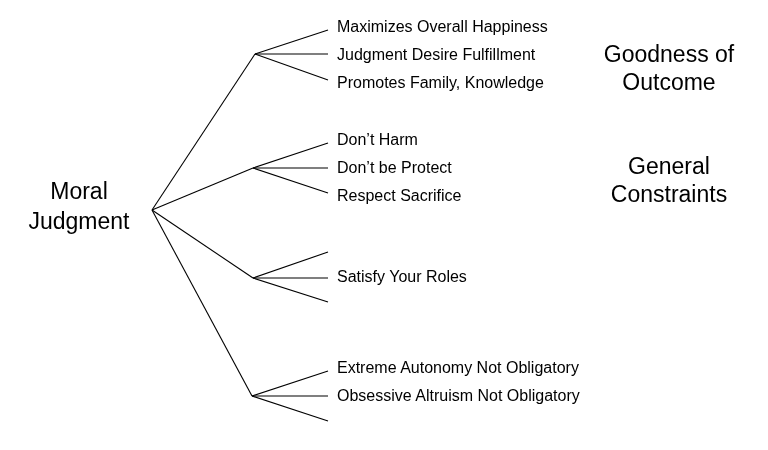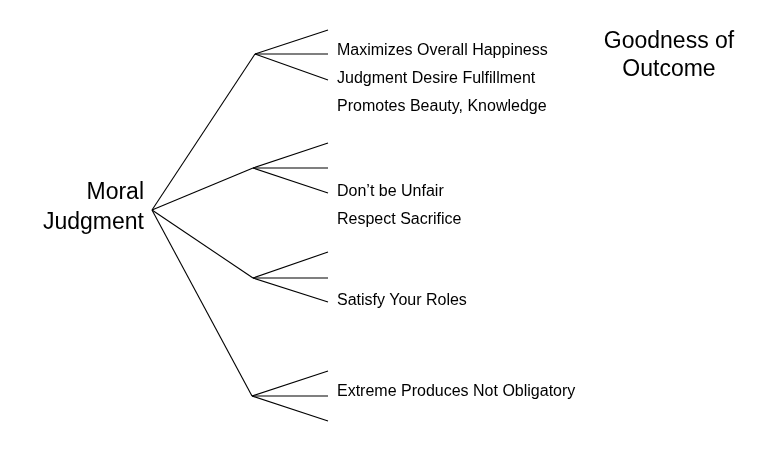--- a/index.html
+++ b/index.html
@@ -26,41 +26,41 @@
   .links line {
     stroke: #000000;
     stroke-width: 1.1;
     fill: none;
   }
   .root-label {
     position: absolute;
     left: 14px;
     top: 176px;
     width: 130px;
-    text-align: right;
+    text-align: center;
     font-size: 23px;
     line-height: 30px;
     white-space: normal;
   }
   .leaf {
     position: absolute;
     left: 337px;
     height: 28px;
     line-height: 28px;
     font-size: 16px;
     white-space: nowrap;
-    margin-top: 23px;
   }
   .category {
     position: absolute;
     left: 584px;
     width: 170px;
     text-align: center;
     font-size: 23px;
     line-height: 28px;
+    margin-top: 14px;
   }
 </style>
 </head>
 <body>
 
 <div class="stage">
 
   <svg class="links" viewBox="0 0 768 450" aria-hidden="true">
     <g>
       <line x1="152" y1="210" x2="255" y2="54"></line>
@@ -87,24 +87,27 @@
       <line x1="252" y1="396" x2="328" y2="371"></line>
       <line x1="252" y1="396" x2="328" y2="396"></line>
       <line x1="252" y1="396" x2="328" y2="421"></line>
     </g>
   </svg>
 
   <div class="root-label">Moral Judgment</div>
 
   <div class="leaf" style="top:13px">Maximizes Overall Happiness</div>
   <div class="leaf" style="top:41px">Judgment Desire Fulfillment</div>
-  <div class="leaf" style="top:69px">Promotes Beauty, Knowledge</div>
+  <div class="leaf" style="top:69px">Promotes Family, Knowledge</div>
 
-  <div class="leaf" style="top:154px">Don’t be Unfair</div>
+  <div class="leaf" style="top:126px">Don’t Harm</div>
+  <div class="leaf" style="top:154px">Don’t be Protect</div>
   <div class="leaf" style="top:182px">Respect Sacrifice</div>
 
   <div class="leaf" style="top:263px">Satisfy Your Roles</div>
 
-  <div class="leaf" style="top:354px">Extreme Produces Not Obligatory</div>
+  <div class="leaf" style="top:354px">Extreme Autonomy Not Obligatory</div>
+  <div class="leaf" style="top:382px">Obsessive Altruism Not Obligatory</div>
 
   <div class="category" style="top:26px">Goodness of Outcome</div>
+  <div class="category" style="top:138px">General Constraints</div>
 
 </div>
 
 </body></html>

